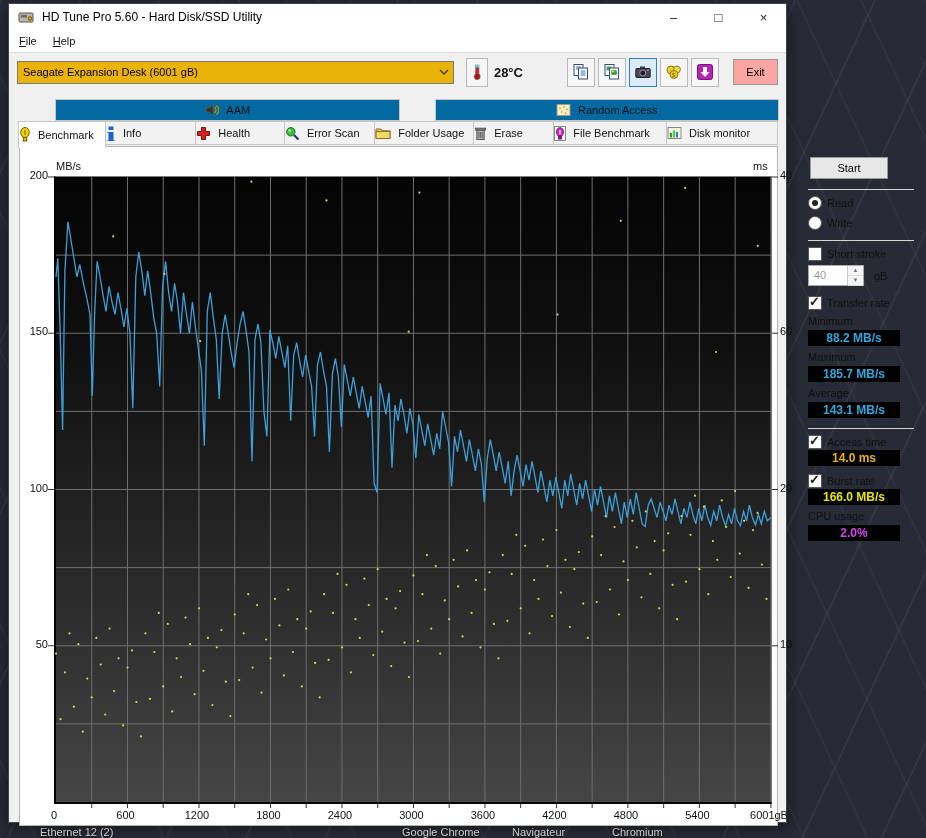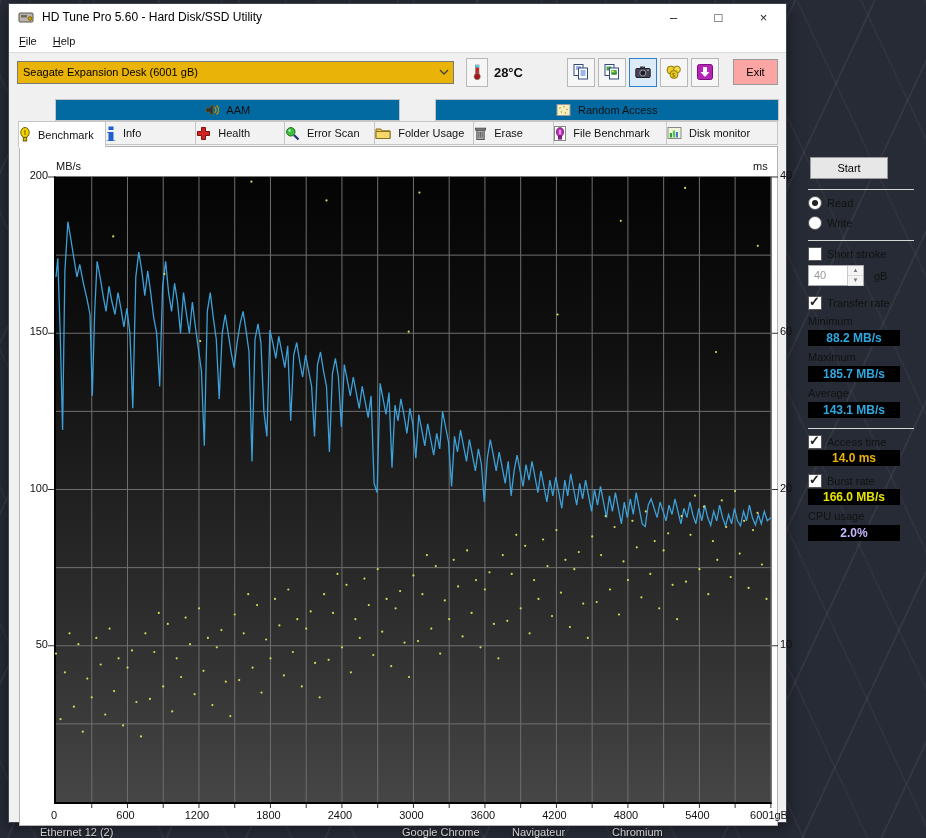--- a/index.html
+++ b/index.html
@@ -558,18 +558,18 @@
             <span class="cb checked"></span>
             <span>Access time</span>
           </label>
           <div class="valbox yellow" style="color: #eab308;">14.0 ms</div>
           <label class="row" style="margin-top:7px">
             <span class="cb checked"></span>
             <span>Burst rate</span>
           </label>
           <div class="valbox yellow" style="color: rgb(232, 228, 0);">166.0 MB/s</div>
           <div class="stat-label">CPU usage</div>
-          <div class="valbox white" style="color: #c4b5fd;">2.0%</div>
+          <div class="valbox white" style="color: #d946ef;">2.0%</div>
         </div>
       </div>
     </div>
   </div>
 </div>
 
 </body></html>

